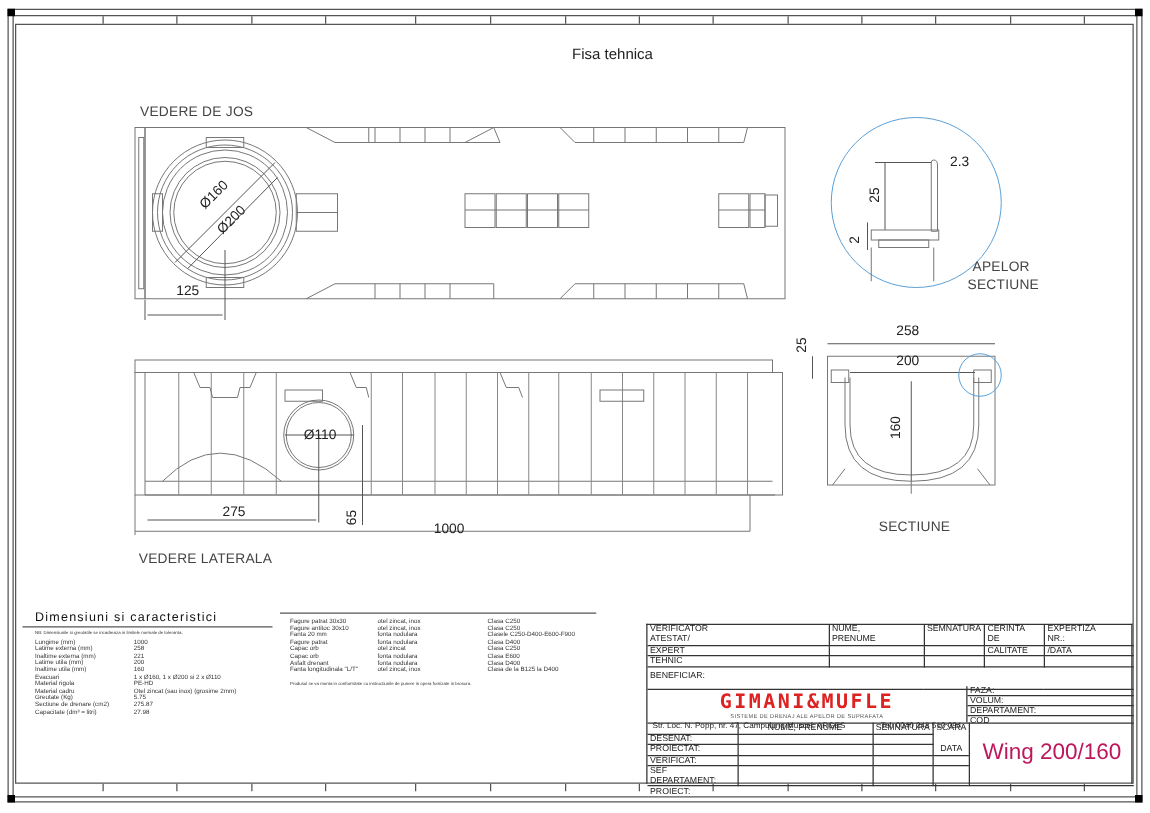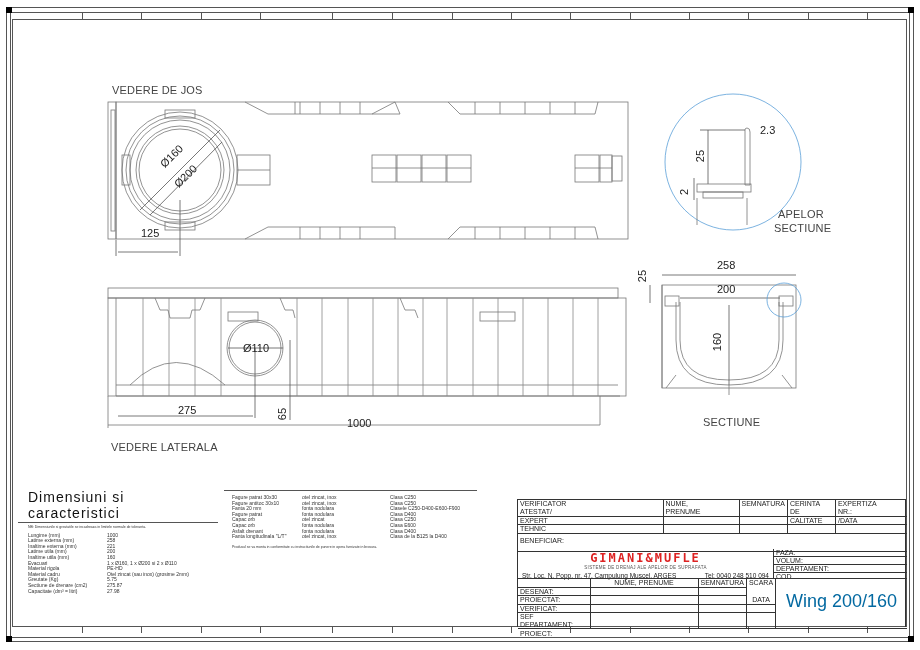--- a/index.html
+++ b/index.html
@@ -11,29 +11,29 @@
   .frame-inner { left: 12px; top: 19px; width: 895px; height: 608px; border: 1px solid #555; }
   .corner { width: 6px; height: 6px; background: #000; }
   .ticks-top, .ticks-bot { left: 12px; width: 895px; height: 6px; }
   .ticks-top { top: 13px; }
   .ticks-bot { top: 627px; }
   .tick { position: absolute; top: 0; width: 1px; height: 6px; background: #555; }
   .title { left: 380px; top: 35px; width: 220px; text-align: center; font-size: 12px; line-height: 17px; }
   .view-label { font-size: 11px; color: #444; letter-spacing: 0.2px; }
   .dim { font-size: 11px; color: #222; }
   svg { position: absolute; left: 0; top: 0; }
-  .sect-title { font-size: 14px; letter-spacing: 1px; color: #111; }
+  .sect-title { font-size: 10px; letter-spacing: 1px; color: #111; }
   .sect-rule { height: 1px; background: #555; }
   .spec { font-size: 5px; line-height: 5.6px; color: #333; }
   .spec-row { display: flex; }
   .tb { border-collapse: collapse; position: absolute; }
   .tb td { border: 1px solid #333; font-size: 7px; padding: 0 2px; vertical-align: top; line-height: 7.5px; color: #222; }
-  .logo { font-size: 12px; font-weight: bold; color: #d22; letter-spacing: 2px; font-family: "DejaVu Sans Mono", monospace; }
+  .logo { font-size: 16px; font-weight: bold; color: #d22; letter-spacing: 2px; font-family: "DejaVu Sans Mono", monospace; }
   .logo-sub { font-size: 4.5px; color: #555; letter-spacing: 0.3px; }
-  .big-code { font-size: 18px; color: #0369a1; }
+  .big-code { font-size: 18px; color: #be185d; }
 </style>
 </head>
 <body>
 
 <div class="abs frame-outer"></div>
 <div class="abs frame-mid"></div>
 <div class="abs frame-inner"></div>
 <div class="abs corner" style="left:6px;top:7px"></div>
 <div class="abs corner" style="left:908px;top:7px"></div>
 <div class="abs corner" style="left:6px;top:636px"></div>
@@ -66,20 +66,21 @@
     <div class="tick" style="left:499px"></div>
     <div class="tick" style="left:558px"></div>
   <div class="tick" style="left:618px"></div>
     <div class="tick" style="left:677px"></div>
     <div class="tick" style="left:736px"></div>
   <div class="tick" style="left:796px"></div>
     <div class="tick" style="left:855px"></div>
 </div>
 
 <div class="abs title">
+  <div>Fisa tehnica</div>
 </div>
 
 <svg width="920" height="650">
   <g fill="none" stroke="#777" stroke-width="0.8">
 
     <rect x="116" y="102" width="512" height="137"></rect>
     <rect x="108" y="102" width="8" height="137"></rect>
     <rect x="111" y="110" width="4" height="121"></rect>
 
     <circle cx="180" cy="170" r="58"></circle>

